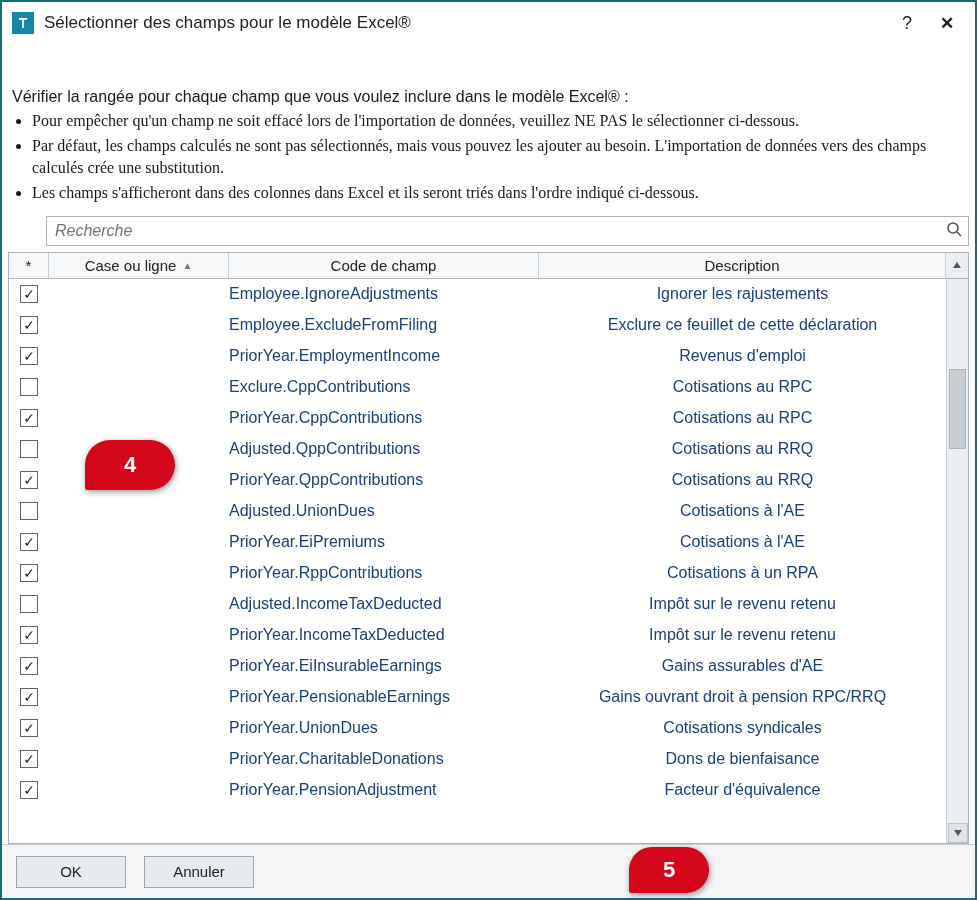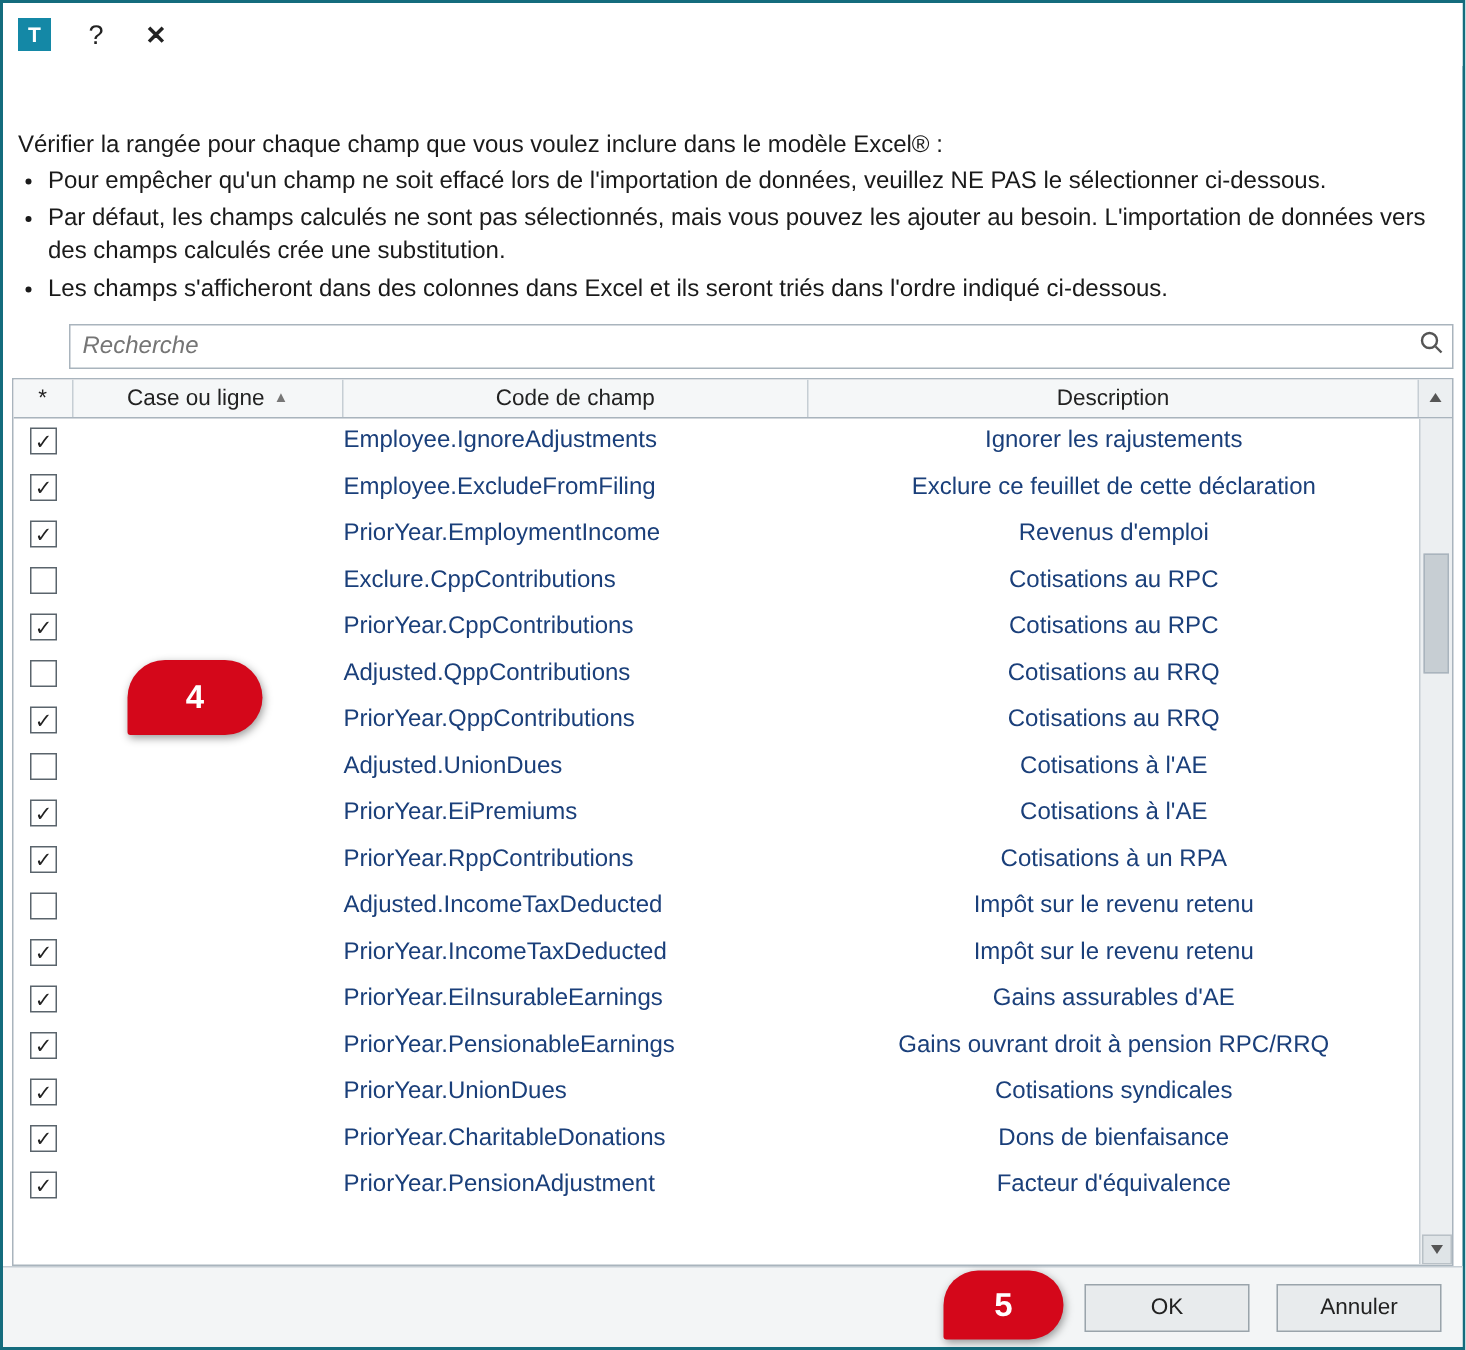--- a/index.html
+++ b/index.html
@@ -43,21 +43,21 @@
   .titlebar .tb-btn.close { font-size: 17px; font-weight: bold;}
   
   .instructions {
     padding: 6px 10px 10px 10px;
     font-size: 16px;
     line-height: 1.4;
     margin-top: 36px;
   }
   .instructions .lead { margin-bottom: 2px; }
   .instructions ul { margin: 0 0 0 20px; padding:0; }
-  .instructions li { margin-bottom: 2px; }
+  .instructions li { margin-bottom: 2px; font-family: Liberation Serif, serif; }
   
   .search-wrap { padding: 0 6px; }
   .search-box {
     display:flex; align-items:center;
     border:1px solid #a9b4bd;
     height: 30px;
     padding: 0 6px;
     background:#fff;
     margin-left:38px;
   }
@@ -121,21 +121,21 @@
   .chk {
     width:18px; height:18px; border:1px solid #5a646c; background:#fff;
     display:inline-flex; align-items:center; justify-content:center;
     font-size:14px; color:#222;
   }
   
   .button-bar {
     height:54px;
     border-top:1px solid #c6ced4;
     background:#f3f5f6;
-    display:flex; align-items:center; justify-content:flex-end;
+    display:flex; align-items:center; justify-content:flex-start;
     padding:0 14px; gap:18px;
   }
   .btn {
     min-width:110px; height:32px;
     border:1px solid #9aa4ab;
     background:#e8ebed;
     font-size:15px; color:#222;
     display:flex; align-items:center; justify-content:center;
   }
   
@@ -160,20 +160,21 @@
     border-radius: 23px 23px 23px 2px;
   }
 </style>
 </head>
 <body>
 
 <div class="window">
 
   <div class="titlebar">
     <div class="app-icon">T</div>
+    <div class="title-text">Sélectionner des champs pour le modèle Excel®</div>
     <div class="tb-btn">?</div>
     <div class="tb-btn close">✕</div>
   </div>
 
   <div class="instructions">
     <div class="lead">Vérifier la rangée pour chaque champ que vous voulez inclure dans le modèle Excel® :</div>
     <ul>
       <li>Pour empêcher qu'un champ ne soit effacé lors de l'importation de données, veuillez NE PAS le sélectionner ci-dessous.</li>
       <li>Par défaut, les champs calculés ne sont pas sélectionnés, mais vous pouvez les ajouter au besoin. L'importation de données vers des champs calculés crée une substitution.</li>
       <li>Les champs s'afficheront dans des colonnes dans Excel et ils seront triés dans l'ordre indiqué ci-dessous.</li>

